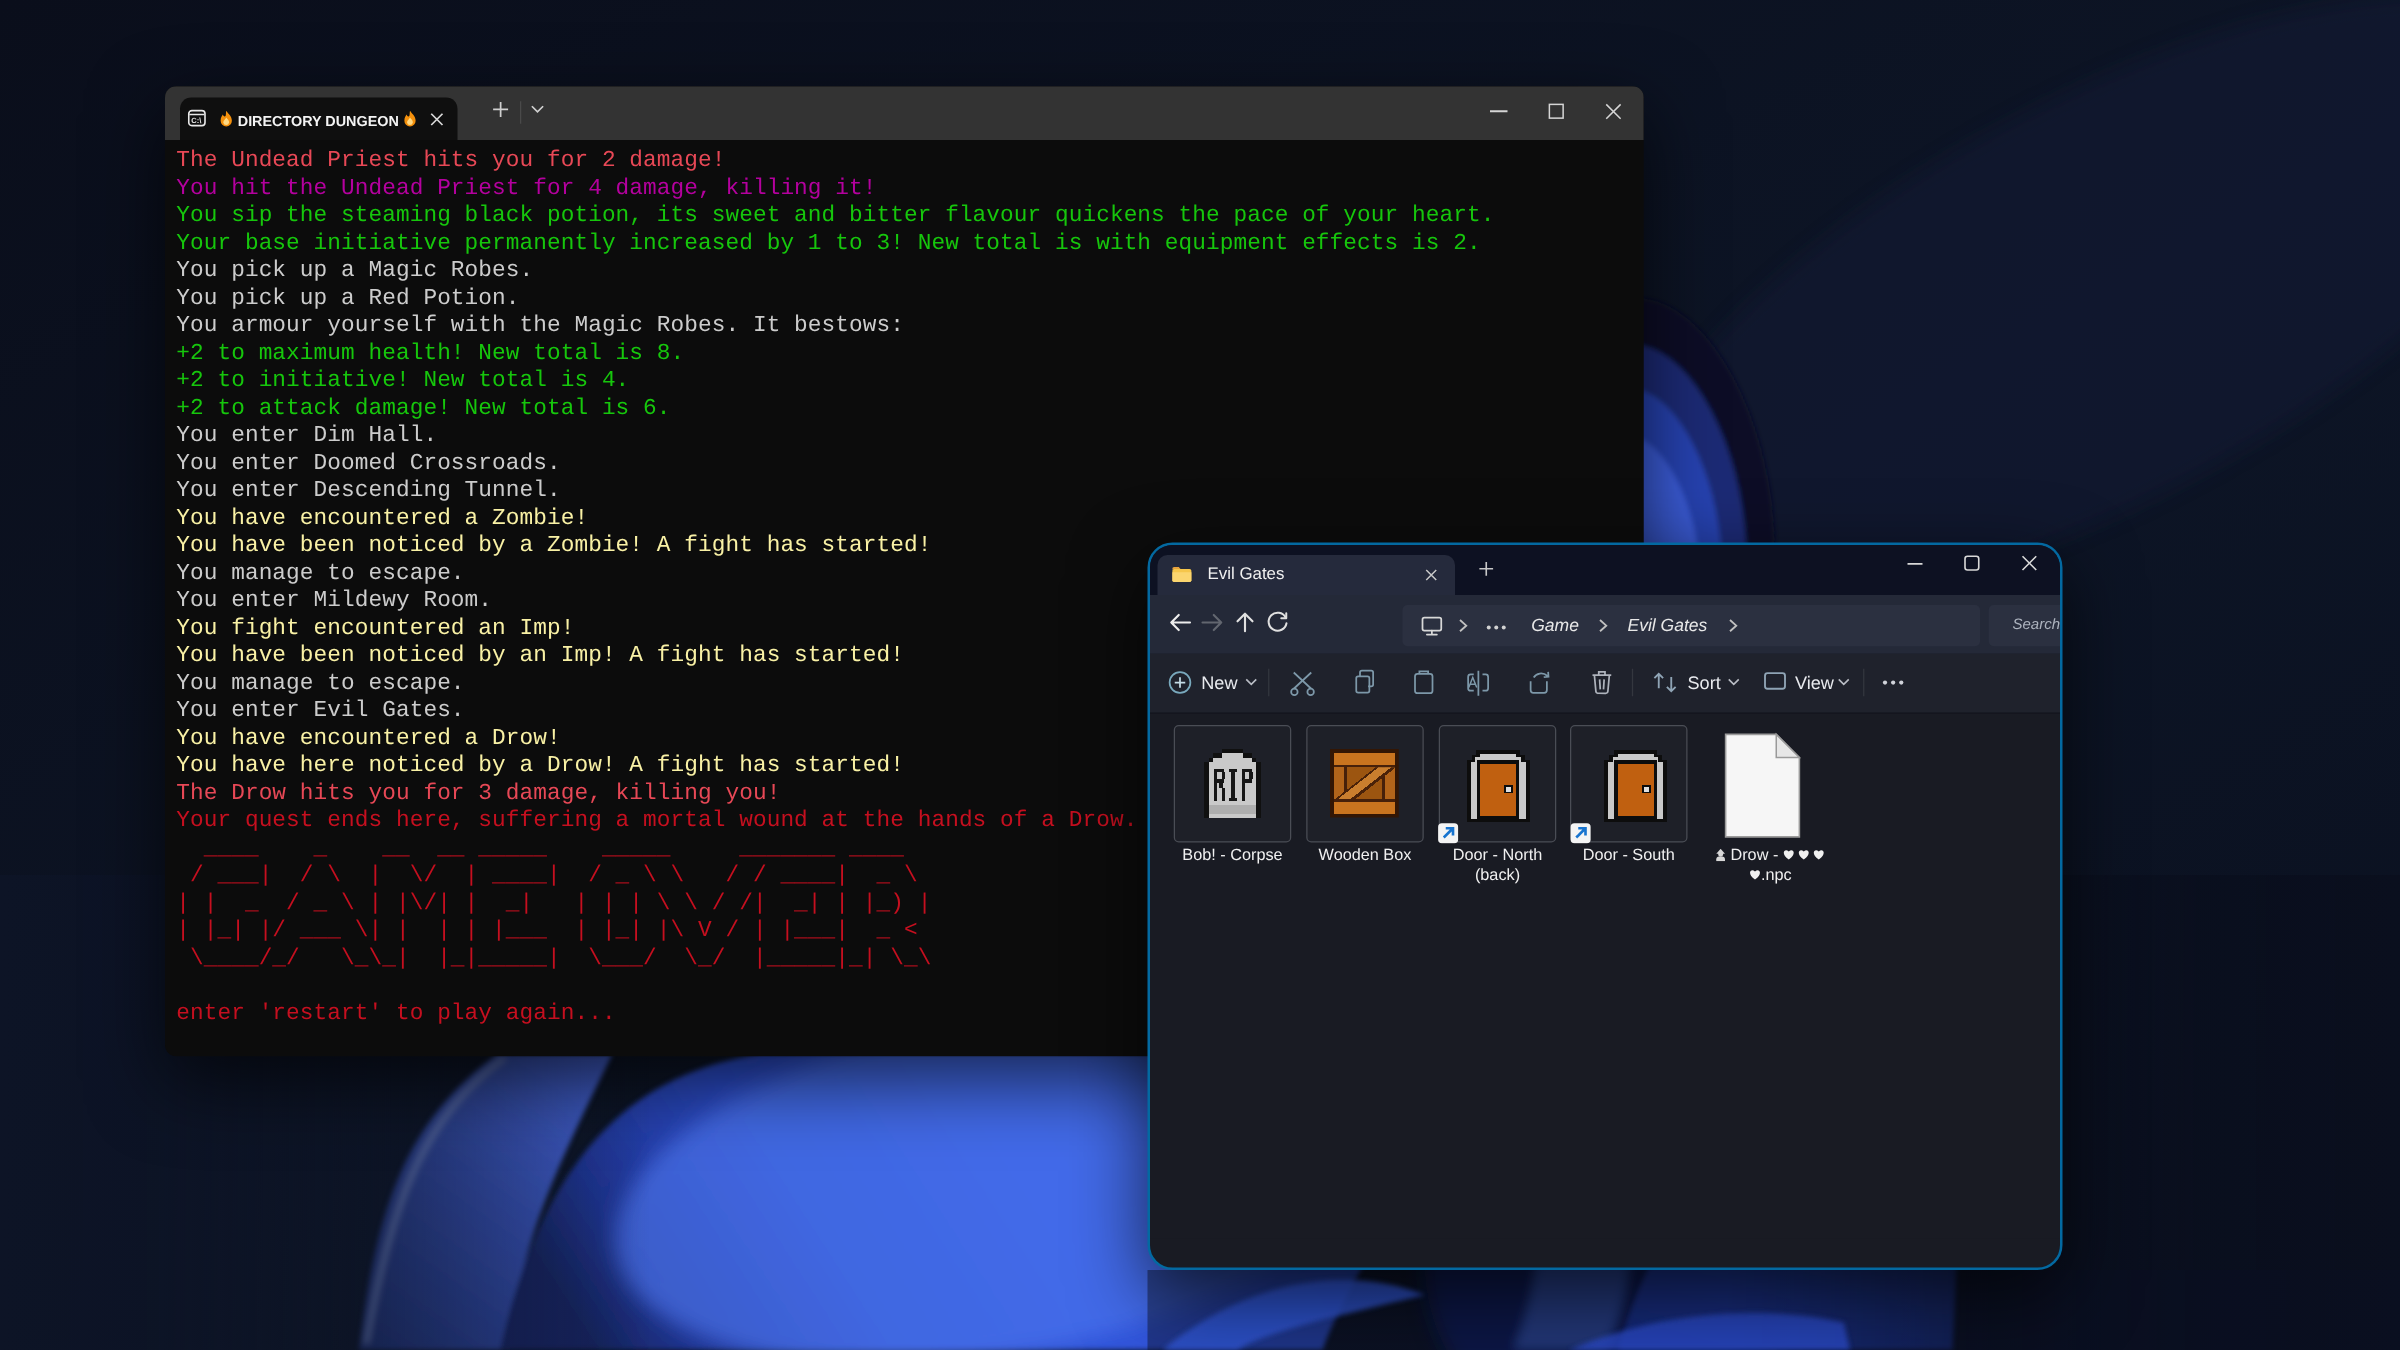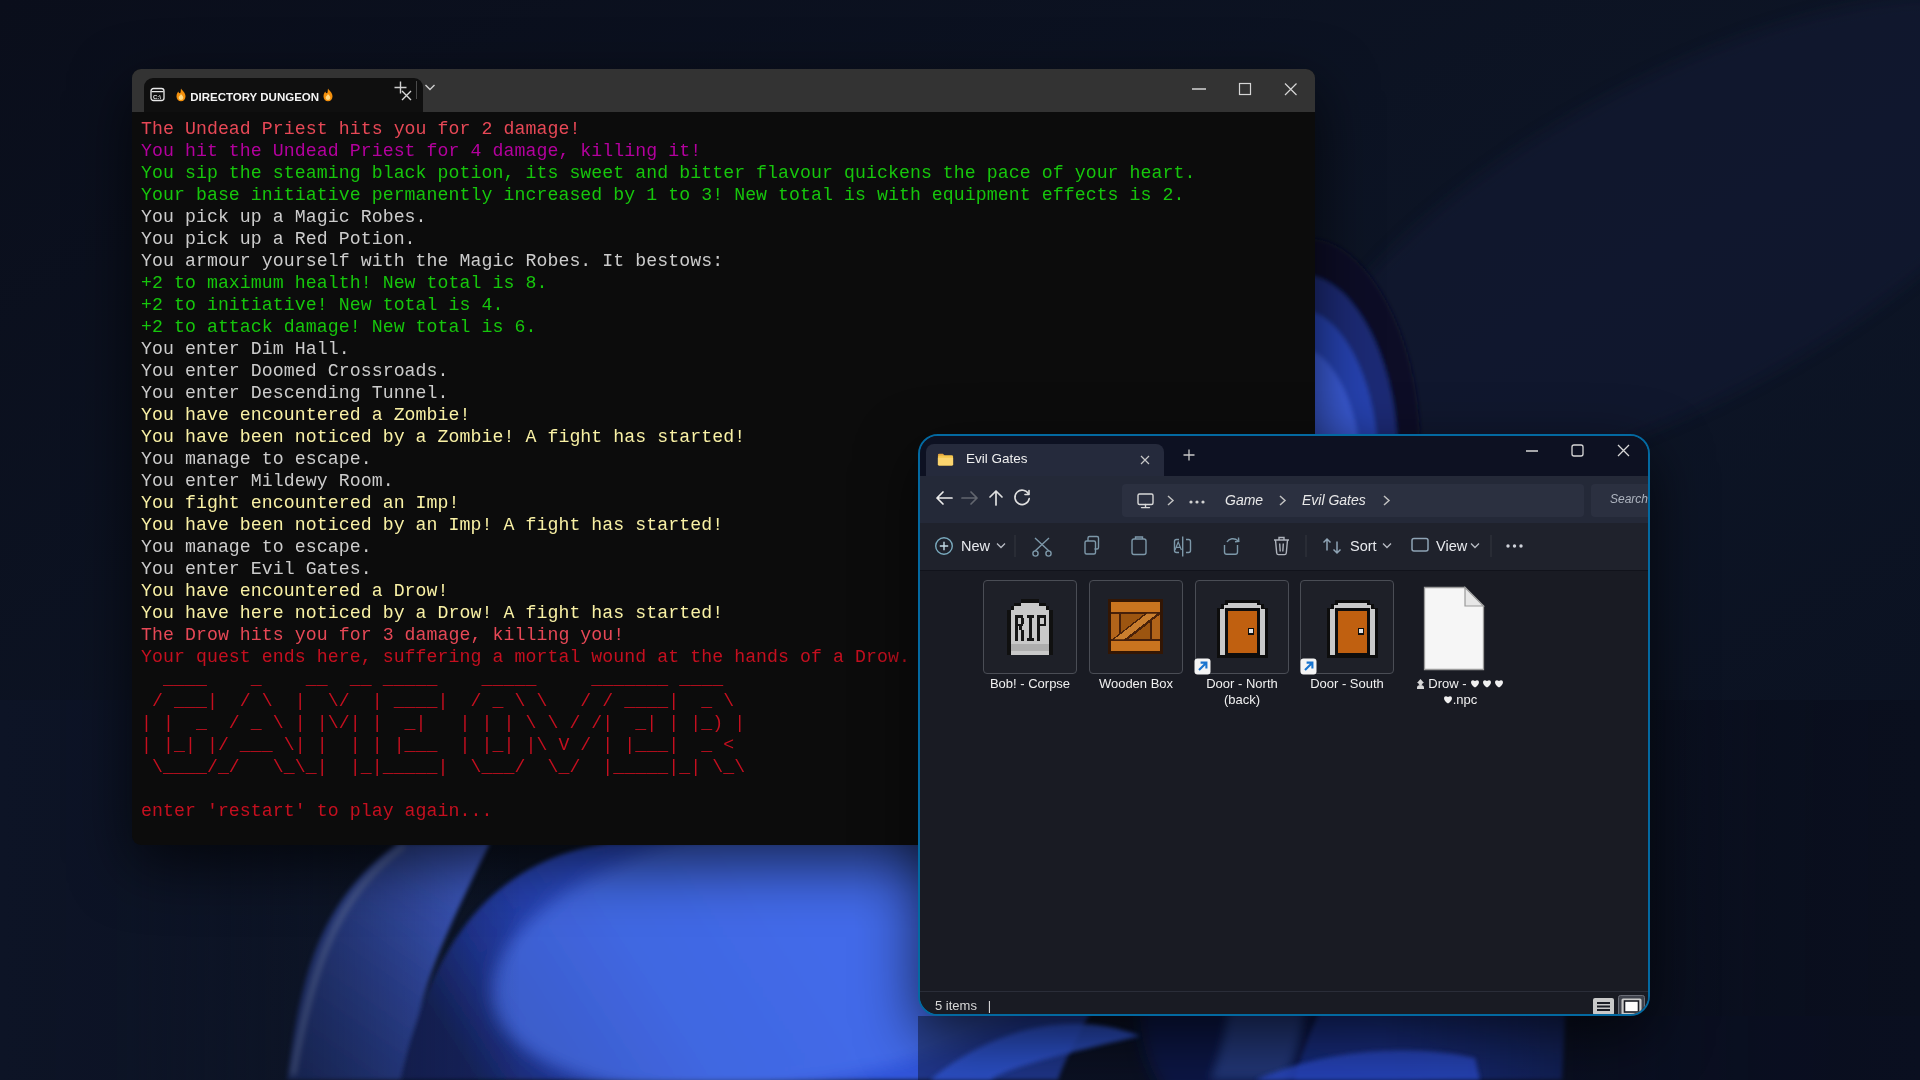--- a/index.html
+++ b/index.html
@@ -1,41 +1,41 @@
 <!DOCTYPE html>
 <html><head><meta charset="utf-8">
 <style>
 html,body{margin:0;padding:0;background:#0a0e1a;}
 #desktop{position:relative;width:1920px;height:1080px;overflow:hidden;font-family:"Liberation Sans",sans-serif;}
 #wall{position:absolute;left:0;top:0;}
 
 #term{position:absolute;left:132px;top:69px;width:1183px;height:776px;background:#0c0c0c;border-radius:9px;box-shadow:0 20px 60px rgba(0,0,0,.65);overflow:hidden;}
 #tbar{position:absolute;left:0;top:0;width:100%;height:43px;background:#333333;}
-#ttab{position:absolute;left:12px;top:9px;width:279px;height:34px;background:#0f0f0f;border-radius:9px 9px 0 0;}
+#ttab{position:absolute;left:12px;top:9px;width:222px;height:34px;background:#0f0f0f;border-radius:9px 9px 0 0;}
 #ttab .ticon{position:absolute;left:6px;top:9px;}
 #ttab .ttitle{position:absolute;left:31px;top:9px;font-size:11.5px;font-weight:bold;color:#f4f4f4;white-space:nowrap;letter-spacing:0px;}
 #ttab .tx{position:absolute;right:10px;top:7px;color:#cfcfcf;font-size:14px;}
 .flame{display:inline-block;position:relative;top:1px;}
 #tplus{position:absolute;left:262px;top:12px;}
 #tdd{position:absolute;left:292px;top:12px;}
 #tsep{position:absolute;left:284px;top:12px;width:1px;height:18px;background:#4a4a4a;}
 #twb{position:absolute;right:0;top:0;height:43px;}
 .screen{position:absolute;left:0;top:43px;padding:6px 8px 6px 9px;margin:0;font-family:"Liberation Mono",monospace;font-size:18.2px;line-height:22px;letter-spacing:0.07px;white-space:pre;}
 .r{color:#e74856}.p{color:#b4009e}.g{color:#16c60c}.y{color:#f9f1a5}.w{color:#cccccc}.d{color:#c50f1f}
 
 #exp{position:absolute;left:918px;top:434px;width:732px;height:582px;background:#191b23;border-radius:20px;box-shadow:0 20px 60px rgba(0,0,0,.65);overflow:hidden;border:2px solid #0369a1;box-sizing:border-box;}
 #etabs{position:absolute;left:0;top:0;width:100%;height:40px;background:#0d1122;}
 #etab{position:absolute;left:6px;top:8px;width:238px;height:32px;background:#252a3c;border-radius:8px 8px 0 0;}
 #etab .etitle{position:absolute;left:40px;top:7px;font-size:13.5px;color:#f0f0f0;}
 #etab .ex{position:absolute;right:14px;top:8px;}
 #eplus{position:absolute;left:263px;top:13px;}
 #ewb{position:absolute;right:0px;top:2px;height:38px;}
 #enav{position:absolute;left:0;top:40px;width:100%;height:47px;background:#242938;font-style:italic;}
 #etool{position:absolute;left:0;top:87px;width:100%;height:48px;background:#1f222c;border-bottom:1px solid #11131b;box-sizing:border-box;}
-#econtent{position:absolute;left:0;top:135px;width:100%;height:420px;background:#191b23;margin-left:44px;}
+#econtent{position:absolute;left:0;top:135px;width:100%;height:420px;background:#191b23;}
 #estatus{position:absolute;left:0;top:555px;width:100%;height:27px;background:#191b23;border-top:1px solid #2a2d38;box-sizing:border-box;}
 .field{position:absolute;background:#2b3040;border-radius:4px;}
 .navbtn{position:absolute;top:12px;}
 .crumb{position:absolute;top:10px;font-size:14px;color:#e8e8e8;white-space:nowrap;}
 .itemframe{position:absolute;width:94px;height:94px;border:1px solid #4a4d55;border-radius:4px;background:rgba(255,255,255,.025);box-sizing:border-box;}
 .ilabel{position:absolute;width:120px;text-align:center;font-size:13px;color:#f0f0f0;line-height:15.5px;}
 </style></head>
 <body>
 <div id="desktop">
 <svg id="wall" width="1920" height="1080" viewBox="0 0 1920 1080">
@@ -385,28 +385,14 @@
             <circle cx="4.5" cy="4.2" r="2" fill="#d8d8d8"></circle>
             <path d="M1 10 v-1.4 a3.5 2.6 0 0 1 7 0 V10 Z" fill="#d8d8d8"></path>
           </svg> Drow - <svg width="34" height="9" viewBox="0 0 34 9">
             <path id="h1" d="M5 8.6 C-1.6 4.4 1.2 -0.8 5 2.1 C8.8 -0.8 11.6 4.4 5 8.6 Z" fill="#f0f0f0"></path>
             <use href="#h1" x="12"></use>
             <use href="#h1" x="24"></use>
           </svg><br><svg width="10" height="9" viewBox="0 0 10 9">
             <path d="M5 8.6 C-1.6 4.4 1.2 -0.8 5 2.1 C8.8 -0.8 11.6 4.4 5 8.6 Z" fill="#f0f0f0"></path>
           </svg>.npc</div>
   </div>
-  <div id="estatus">
-    <div style="position:absolute;left:15px;top:6px;font-size:13px;color:#d8d8d8;">5 items&nbsp;&nbsp;&nbsp;|</div>
-    <svg style="position:absolute;right:34px;top:6px;" width="21" height="17" viewBox="0 0 21 17">
-          <rect x="0" y="0" width="21" height="17" rx="2" fill="#c9c9c9"></rect>
-          <line x1="4" y1="5" x2="17" y2="5" stroke="#1a1c24" stroke-width="1.8"></line>
-          <line x1="4" y1="8.5" x2="17" y2="8.5" stroke="#1a1c24" stroke-width="1.8"></line>
-          <line x1="4" y1="12" x2="17" y2="12" stroke="#1a1c24" stroke-width="1.8"></line>
-        </svg>
-    <svg style="position:absolute;right:3px;top:3px;" width="27" height="24" viewBox="0 0 27 24">
-          <rect x="0.5" y="0.5" width="26" height="23" rx="2" fill="#3f424c" stroke="#6a6d77" stroke-width="1"></rect>
-          <rect x="3.5" y="3.5" width="20" height="17" rx="1.5" fill="#c9c9c9"></rect>
-          <rect x="6.5" y="6" width="14" height="11" fill="#fdfdfd" stroke="#1a1c24" stroke-width="1.6"></rect>
-        </svg>
-  </div>
 </div>
 </div>
 
 </body></html>

